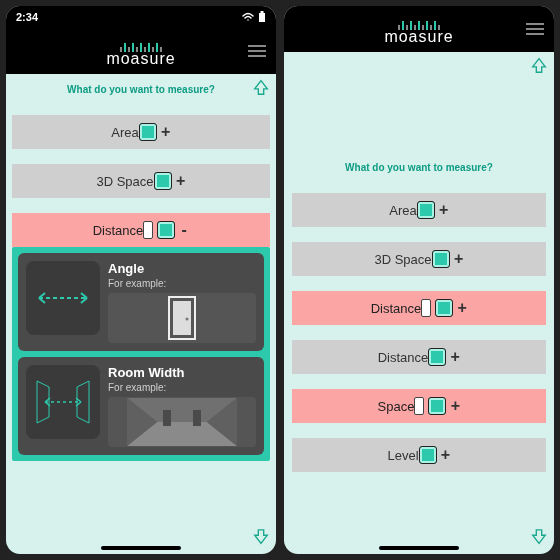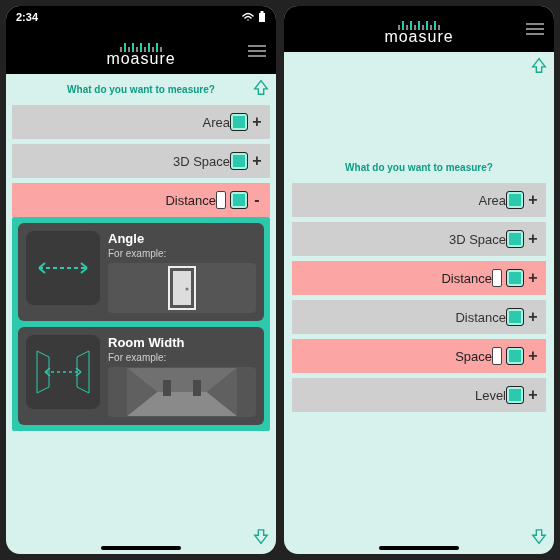--- a/index.html
+++ b/index.html
@@ -16,21 +16,21 @@
   .ticks span:nth-child(even){height:9px;}
   .menu { position: absolute; right: 10px; top: 14px; }
   .menu div { width:18px; height:2px; background:#888; margin:3px 0; }
   .content { flex:1; overflow:hidden; display:flex; flex-direction:column; }
   .heading { color:#0d9c84; font-weight:700; font-size:10px; text-align:center; padding:10px 4px; }
   .heading-row { display:flex; align-items:center; justify-content:center; position:relative; }
   .up-arrow { position:absolute; right:6px; top:4px; }
   .down-arrow { position:absolute; right:6px; bottom:4px; }
   .arrow-svg { width:18px; height:18px; }
   .list { display:flex; flex-direction:column; gap:5px; padding:0 6px; }
-  .row { height:34px; background:#cfcfcf; display:flex; align-items:center; justify-content:flex-end; padding:0 8px; font-size:13px; color:#333; }
+  .row { height:34px; background:#cfcfcf; display:flex; align-items:center; justify-content:center; padding:0 8px; font-size:13px; color:#333;margin-top:10px; }
   .row.active { background:#fca5a5; color:#222; }
   .row-left { }
   .row-right { display:flex; align-items:center; gap:4px; font-size:16px; font-weight:700; }
   .device-pill { width:10px; height:18px; border:1.5px solid #444; border-radius:2px; background:#fff; }
   .sensor-dot { width:18px; height:18px; border-radius:3px; background:#2cc9ad; border:1.5px solid #222; box-shadow: inset 0 0 0 2px #a9f2e4; }
   .row.active .sensor-dot { background:#2cc9ad; }
   .plusminus { width:10px; text-align:center; color:#333; }
   .expanded { background:#2cc9ad; margin:0 6px; padding:6px; display:flex; flex-direction:column; gap:6px; border-radius:2px; }
   .card { background:#4a4a4a; border-radius:6px; display:flex; gap:8px; padding:8px; }
   .thumb { width:74px; height:74px; background:#3a3a3a; border-radius:8px; display:flex; align-items:center; justify-content:center; flex-shrink:0; }

